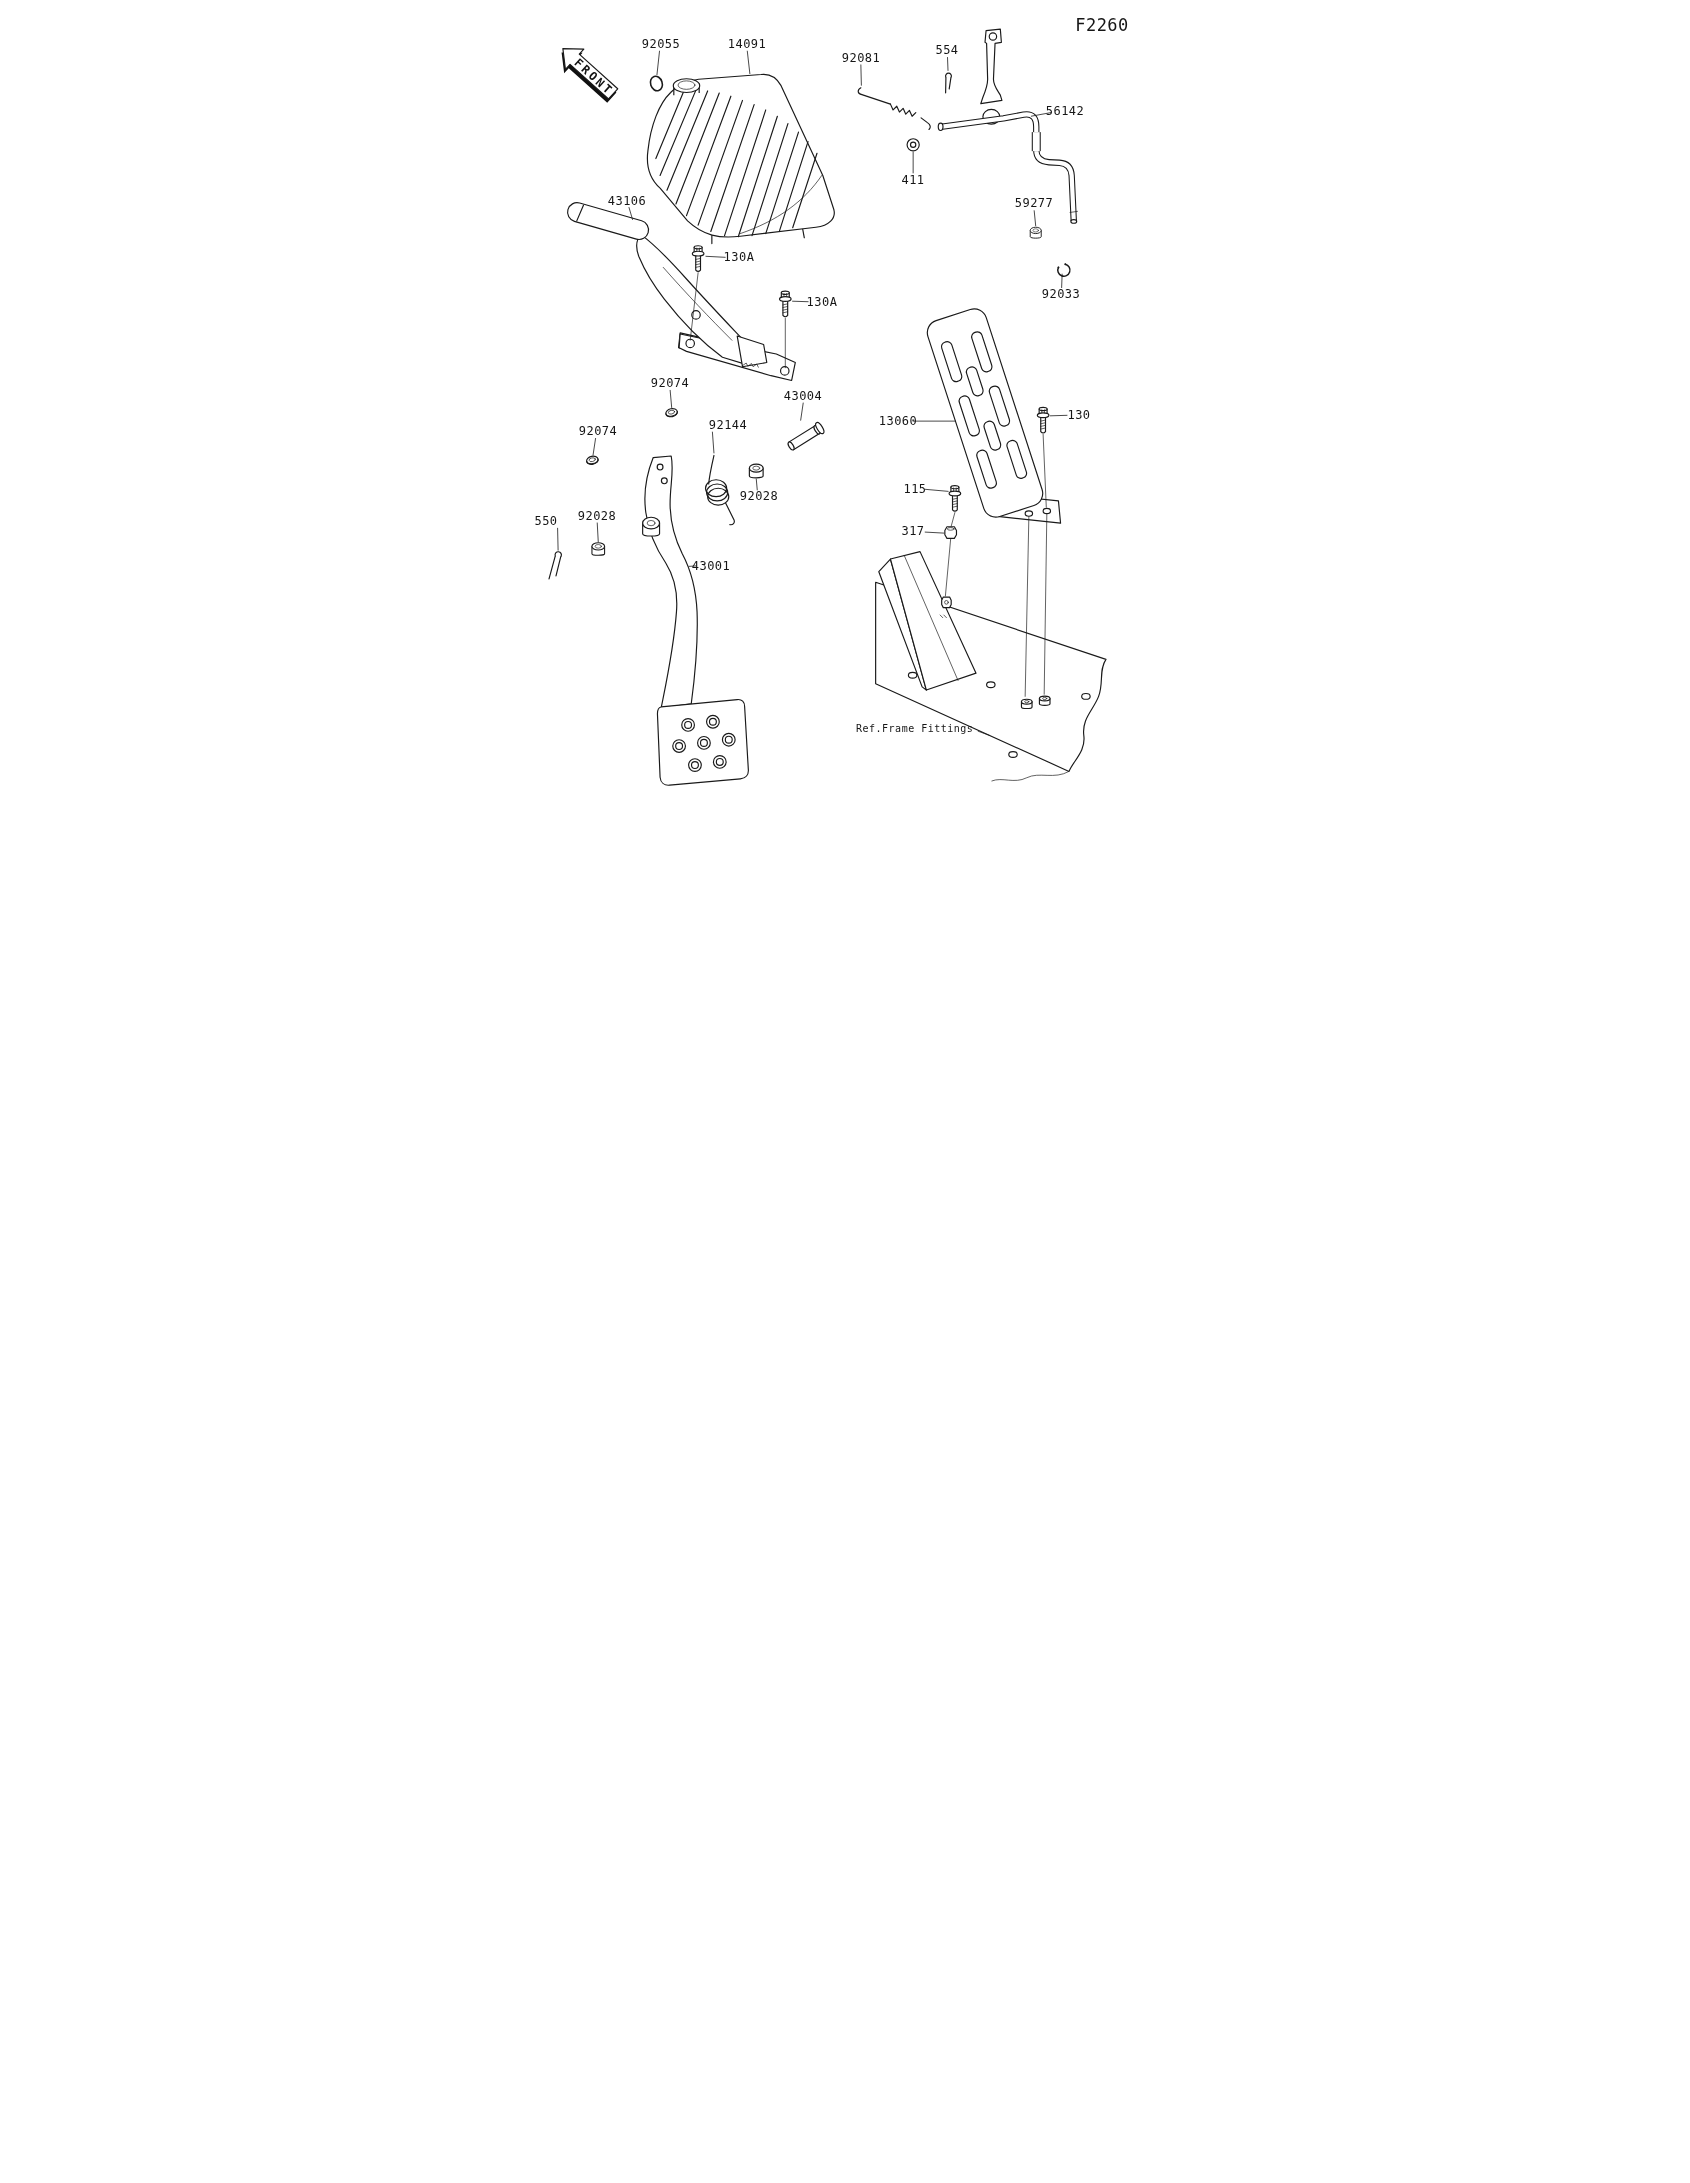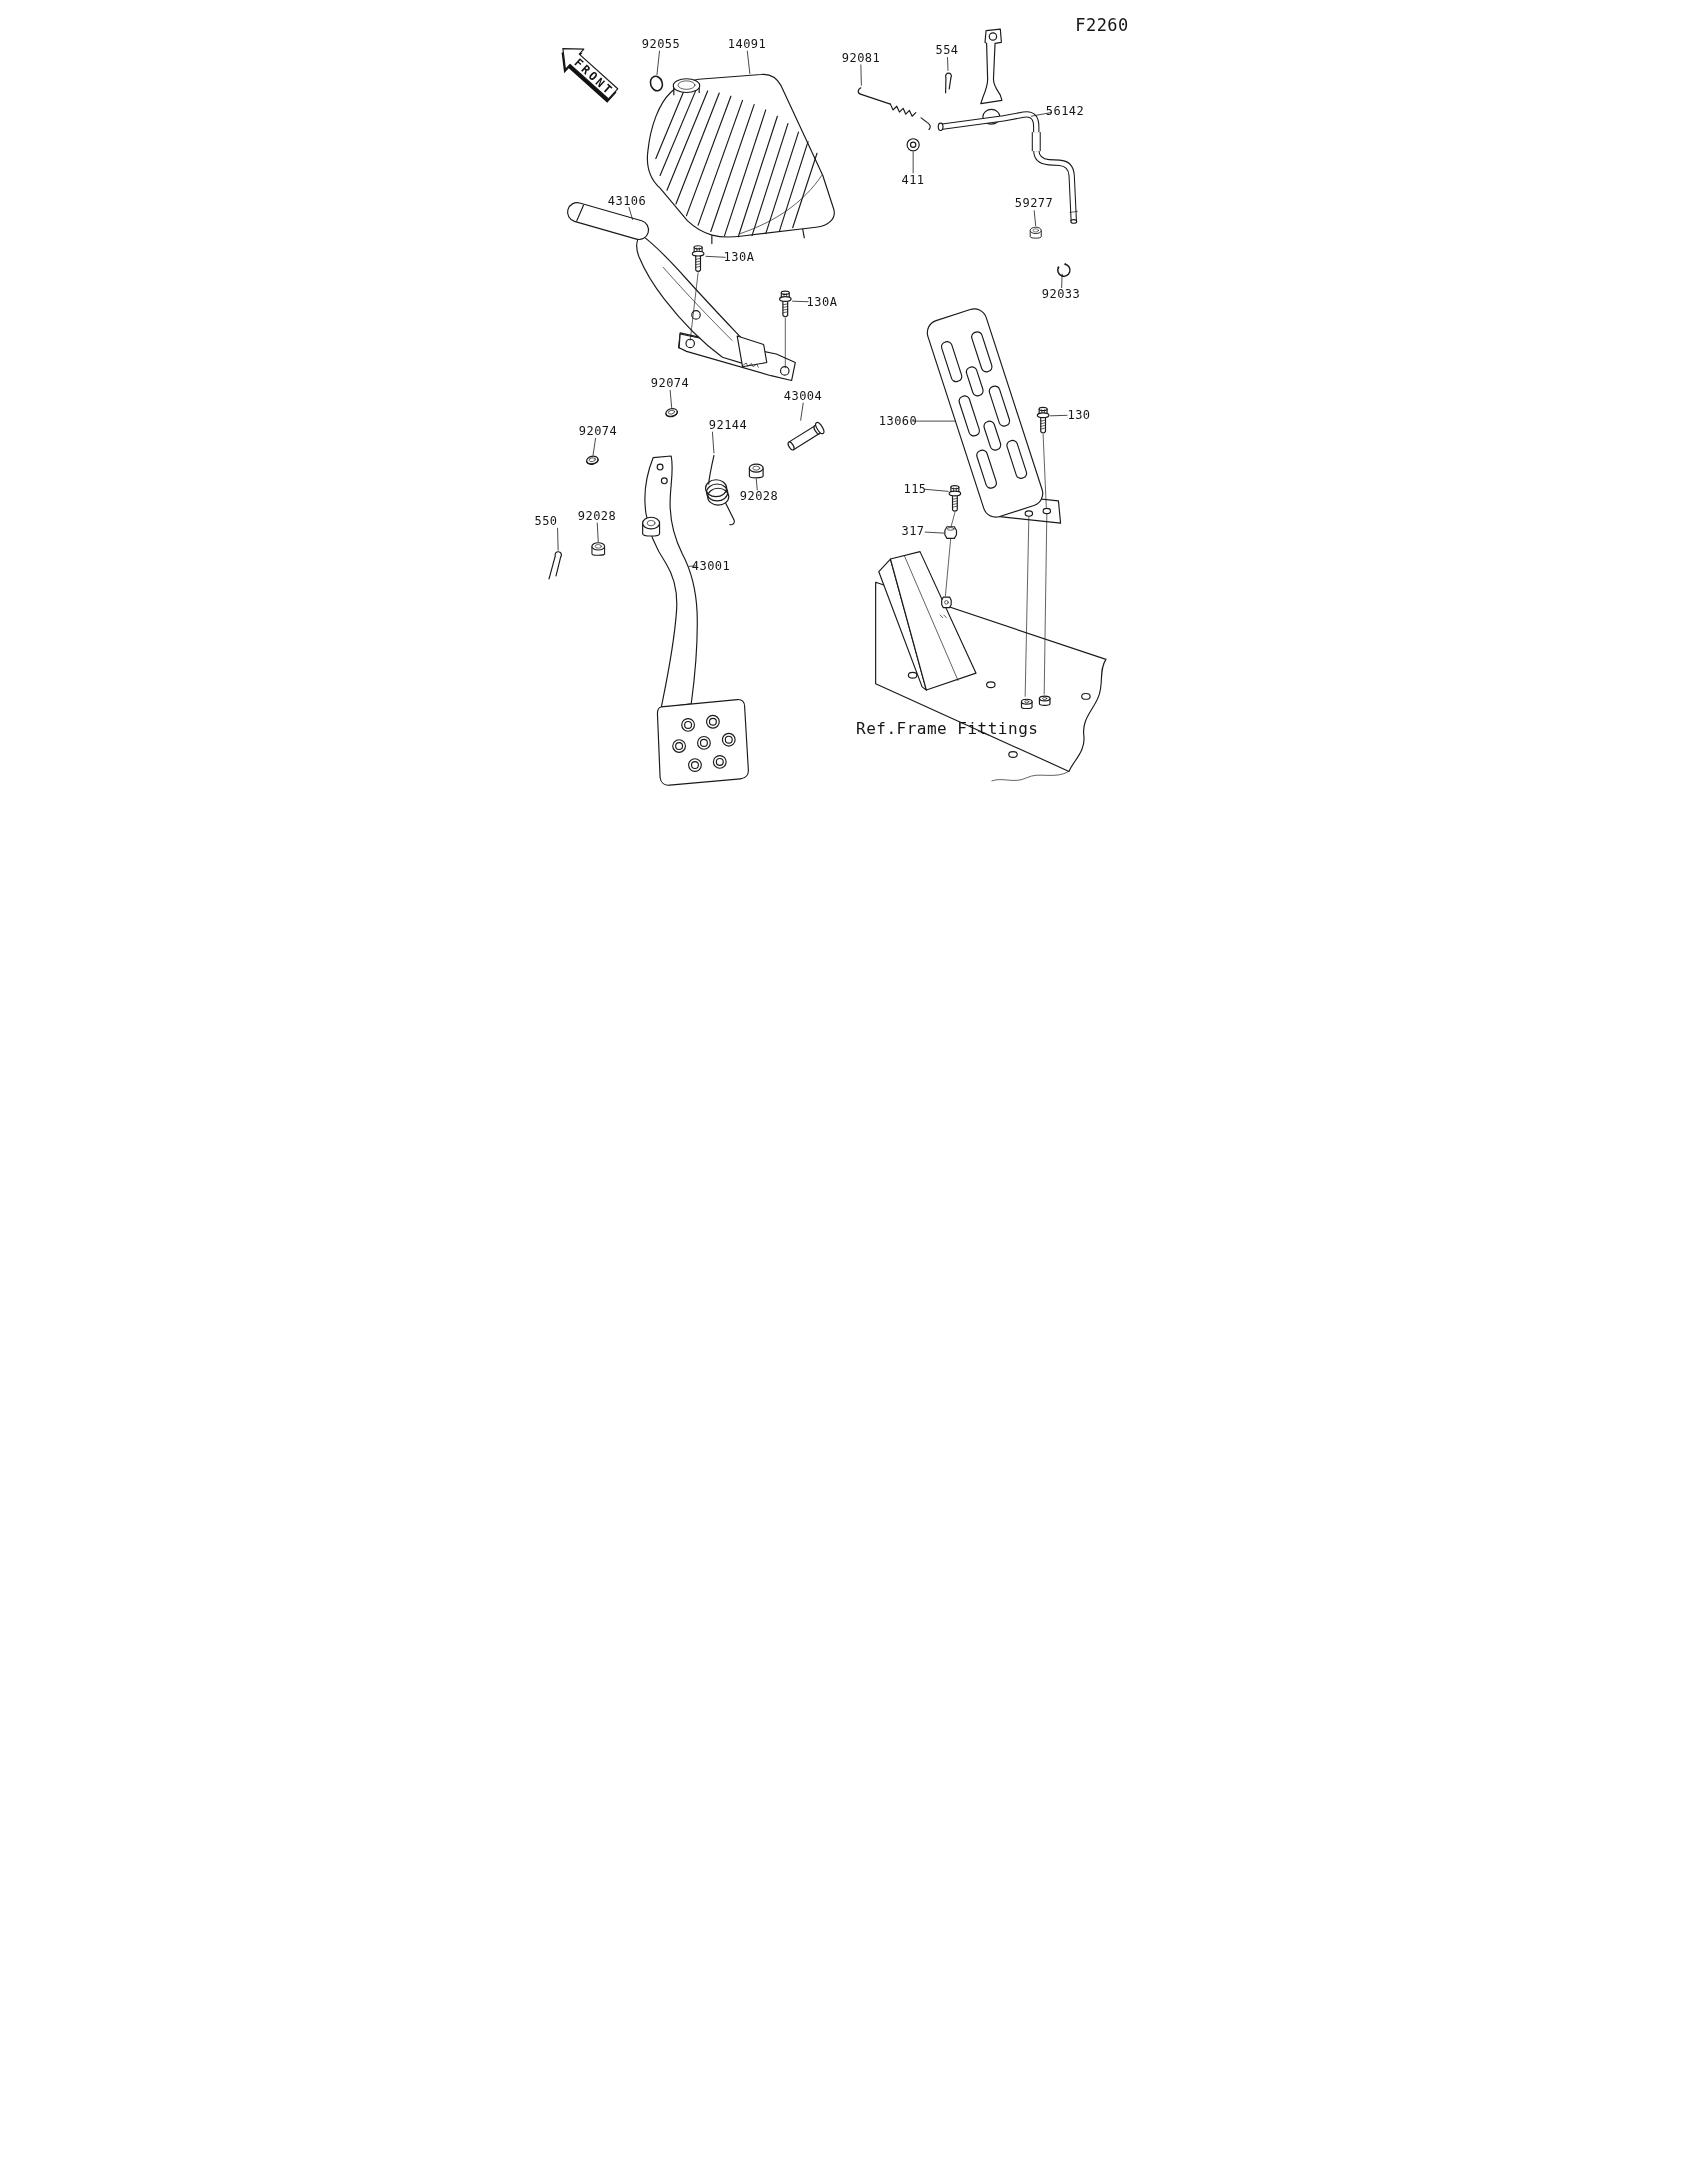--- a/index.html
+++ b/index.html
@@ -12,21 +12,21 @@
   .fw{fill:#ffffff;stroke:#1a1a1a;stroke-width:2.2;stroke-linejoin:round;}
   .thin{fill:none;stroke:#1a1a1a;stroke-width:1.3;stroke-linecap:round;}
   .leader{stroke:#1a1a1a;stroke-width:1.5;}
   .tube-o{fill:none;stroke:#1a1a1a;stroke-width:12;stroke-linejoin:round;}
   .tube-i{fill:none;stroke:#ffffff;stroke-width:8;stroke-linejoin:round;}
   .callout{
     position:absolute;transform:translate(-50%,-50%);
     font-size:12px;white-space:nowrap;letter-spacing:0.5px;color:#161616;
   }
   #fig-code{position:absolute;left:574px;top:25px;transform:translate(-50%,-50%);font-size:17px;letter-spacing:0.5px;}
-  #ref-label{position:absolute;left:328px;top:729px;transform:translateY(-55%);font-size:16px;letter-spacing:0.5px;}
+  #ref-label{position:absolute;left:328px;top:729px;transform:translateY(-55%);font-size:10px;letter-spacing:0.5px;}
   .front-text{font-family:"DejaVu Sans Mono",monospace;font-size:22px;font-weight:bold;fill:#111;letter-spacing:5px;}
 </style>
 </head>
 <body>
 
 <div class="page">
 
   <svg class="art" viewBox="0 0 1200 1550">
     <defs>
       <g id="bolt">

